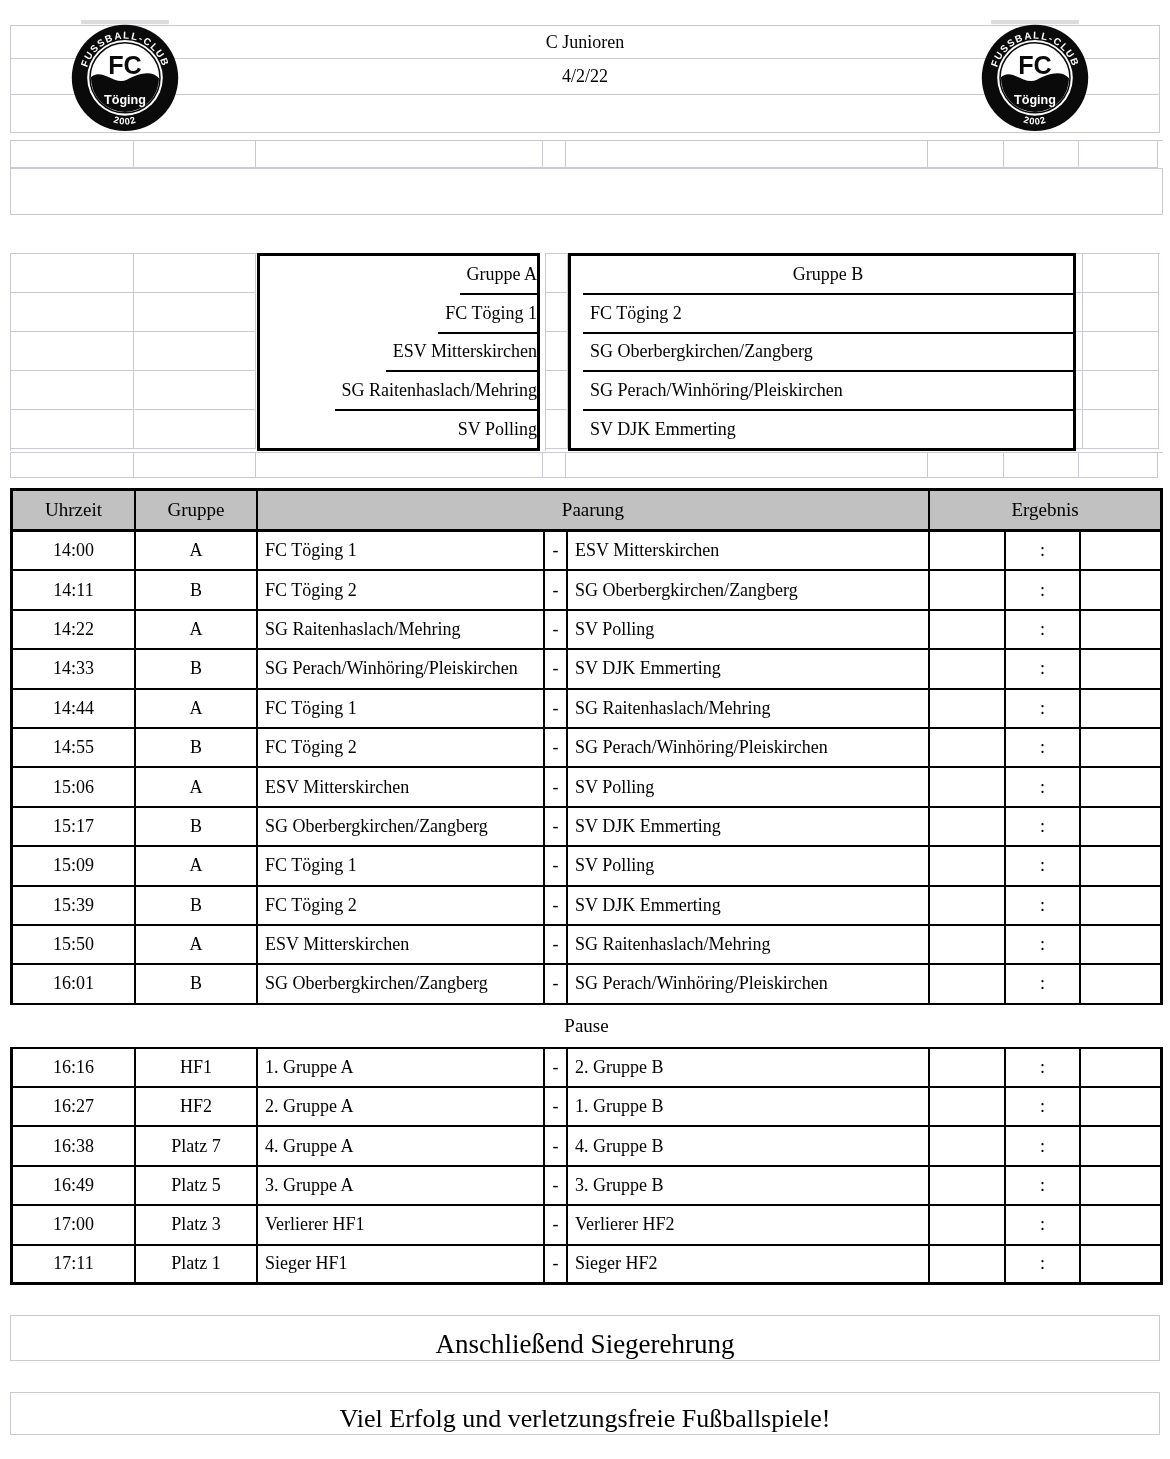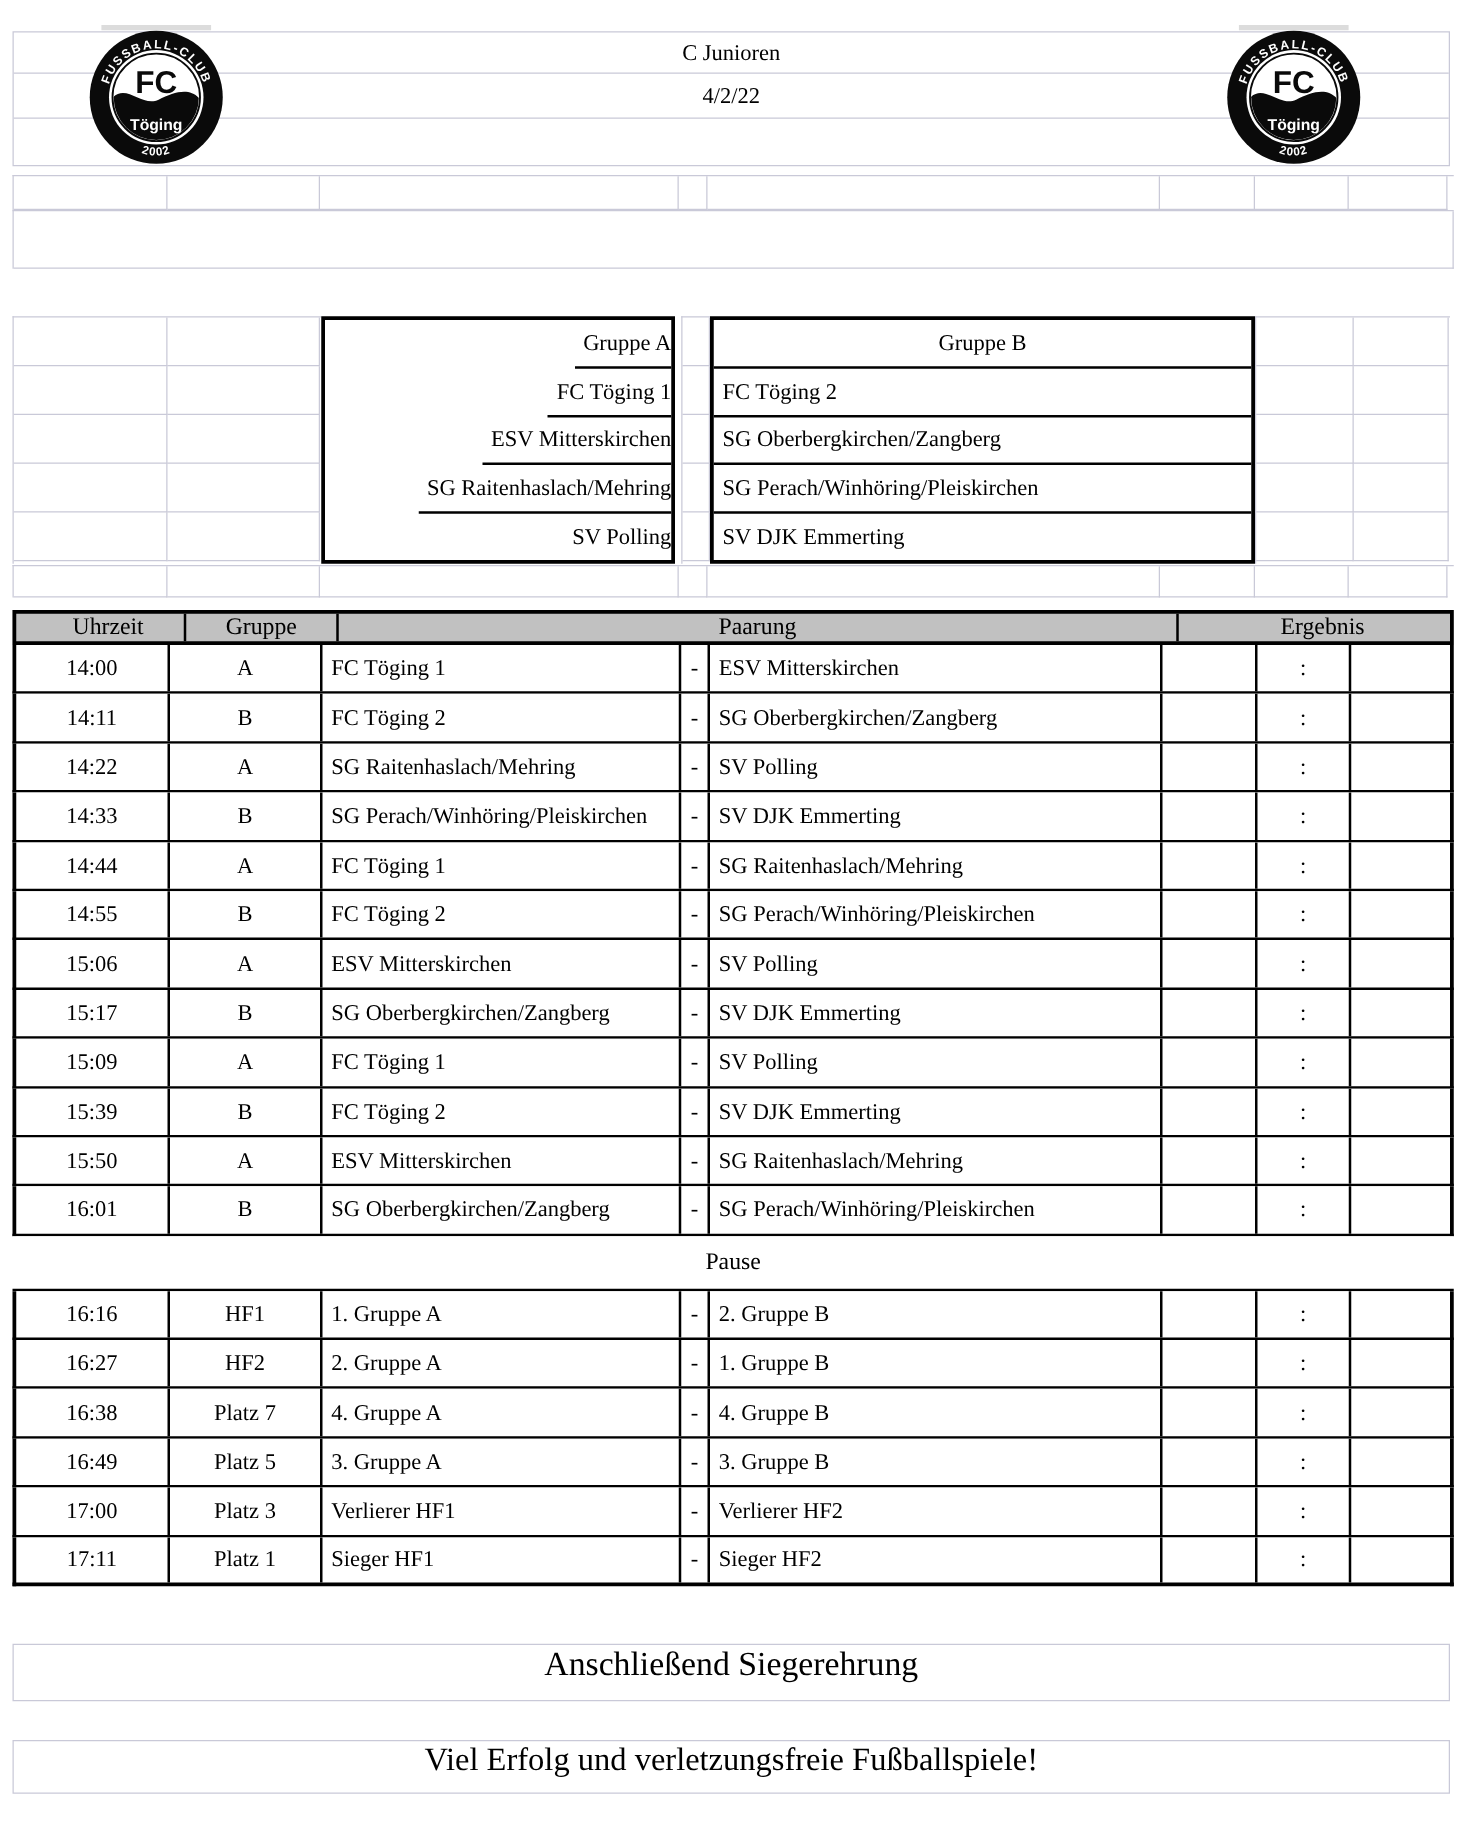--- a/index.html
+++ b/index.html
@@ -37,32 +37,32 @@
   .g-row.g-head-center{justify-content:center;padding-left:0;}
   
   .m-table{position:absolute;left:10px;top:488px;width:1153px;}
   .m-row{box-sizing:border-box;display:grid;
     grid-template-columns:123px 122px 287px 23px 362px 76px 75px 79px;
     height:39.4px;border-left:3px solid var(--blk);border-right:3px solid var(--blk);
     border-bottom:2px solid var(--blk);background:#fff;font-size:18px;}
   .m-row > div{box-sizing:border-box;display:flex;align-items:center;overflow:hidden;
     border-right:2px solid var(--blk);}
   .m-row > div:last-child{border-right:none;}
-  .m-row.m-head{height:28px;background:var(--hdr);border-top:3px solid var(--blk);
-    border-bottom:3px solid var(--blk);font-size:19px;padding-left:13px;}
+  .m-row.m-head{height:44px;background:var(--hdr);border-top:3px solid var(--blk);
+    border-bottom:3px solid var(--blk);font-size:19px;}
   .m-row.m-last{border-bottom:3px solid var(--blk);}
   .span3a{grid-column:3 / span 3;}
   .span3b{grid-column:6 / span 3;}
   .c-center{justify-content:center;}
   .c-left{justify-content:flex-start;padding-left:7px;white-space:nowrap;}
   .pause-row{box-sizing:border-box;height:44px;display:flex;align-items:center;justify-content:center;
     border-bottom:2px solid var(--blk);font-size:19px;background:#fff;}
   
   .foot-box{position:absolute;left:10px;width:1150px;box-sizing:border-box;border:1.5px solid var(--grid);
-    display:flex;align-items:flex-start;justify-content:center;background:#fff;}
+    display:flex;align-items:flex-end;justify-content:center;background:#fff;}
   .foot-1{top:1315px;height:46px;font-size:27px;}
   .foot-2{top:1392px;height:43px;font-size:26px;}
 </style>
 </head>
 <body>
 
 <div class="page">
 
   <div class="top-box">
     <div class="t-row r1">
@@ -174,21 +174,21 @@
       <div></div>
     </div>
 
   <div class="g-table" style="left:257px;width:283px;align-items:flex-end;" id="table-group-a">
     <div class="g-row">Gruppe A</div>
   <div class="g-row">FC Töging 1</div>
       <div class="g-row">ESV Mitterskirchen</div>
       <div class="g-row">SG Raitenhaslach/Mehring</div>
       <div class="g-row">SV Polling</div>
     </div>
-  <div class="g-table" style="left:568px;width:436px;" id="table-group-b">
+  <div class="g-table" style="left:568px;width:508px;padding-left:12px;" id="table-group-b">
     <div class="g-row g-head-center">Gruppe B</div>
   <div class="g-row">FC Töging 2</div>
       <div class="g-row">SG Oberbergkirchen/Zangberg</div>
       <div class="g-row">SG Perach/Winhöring/Pleiskirchen</div>
       <div class="g-row">SV DJK Emmerting</div>
     </div>
 
   <div class="m-table" id="main-table">
     <div class="m-row m-head">
       <div class="c-center">Uhrzeit</div>

